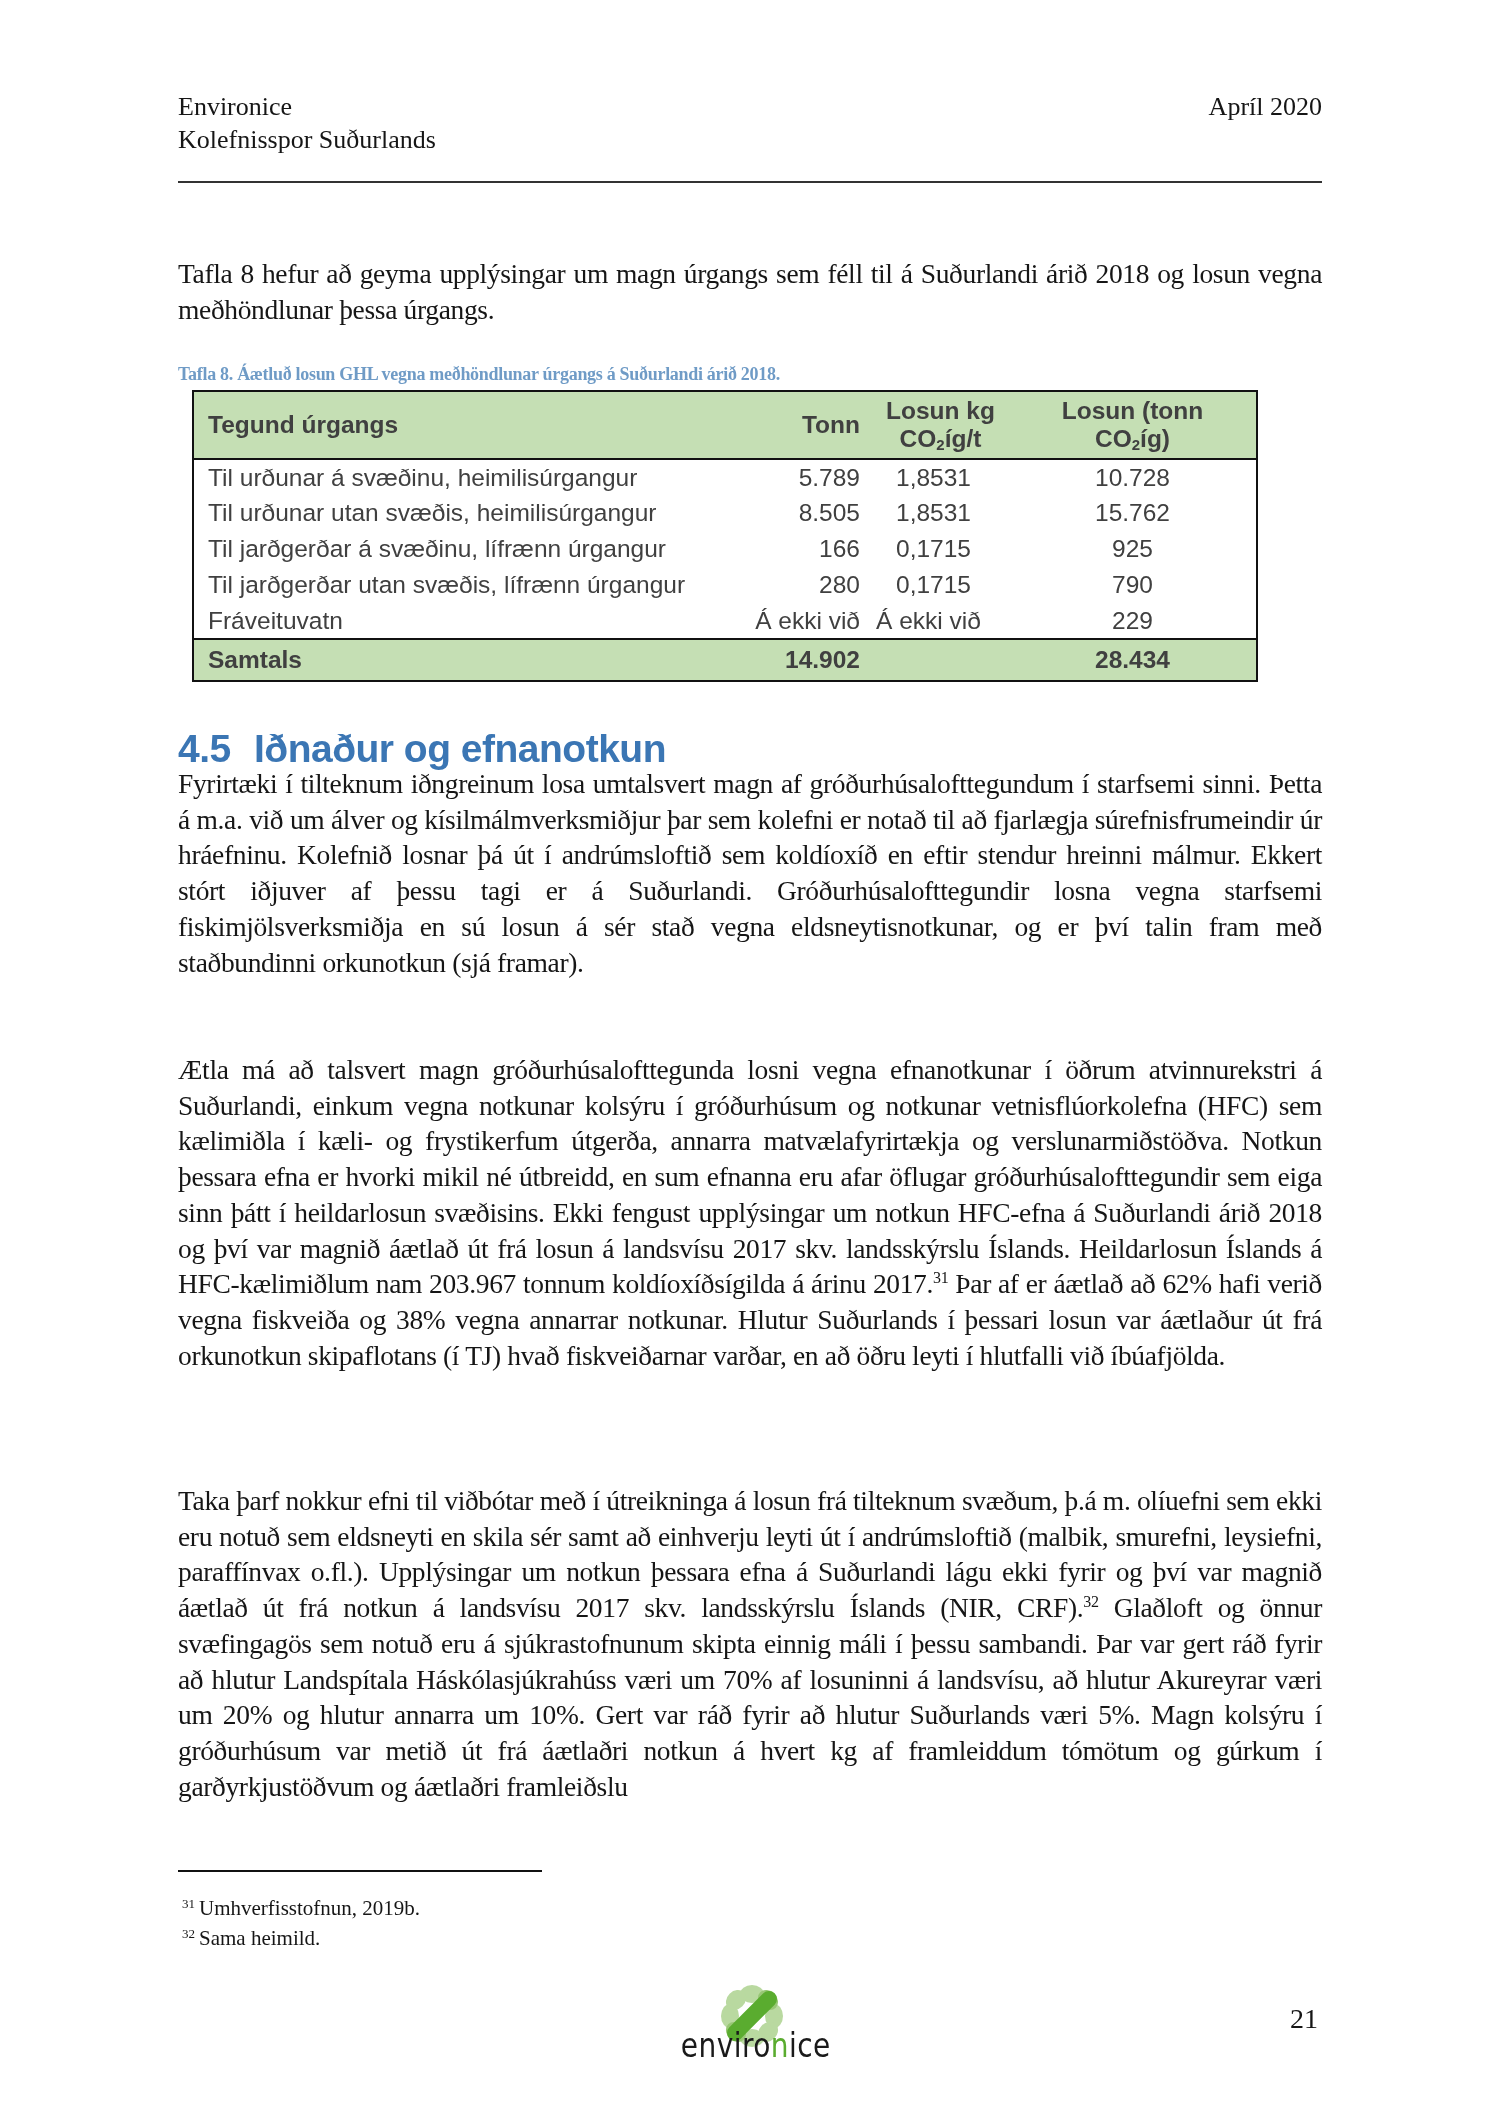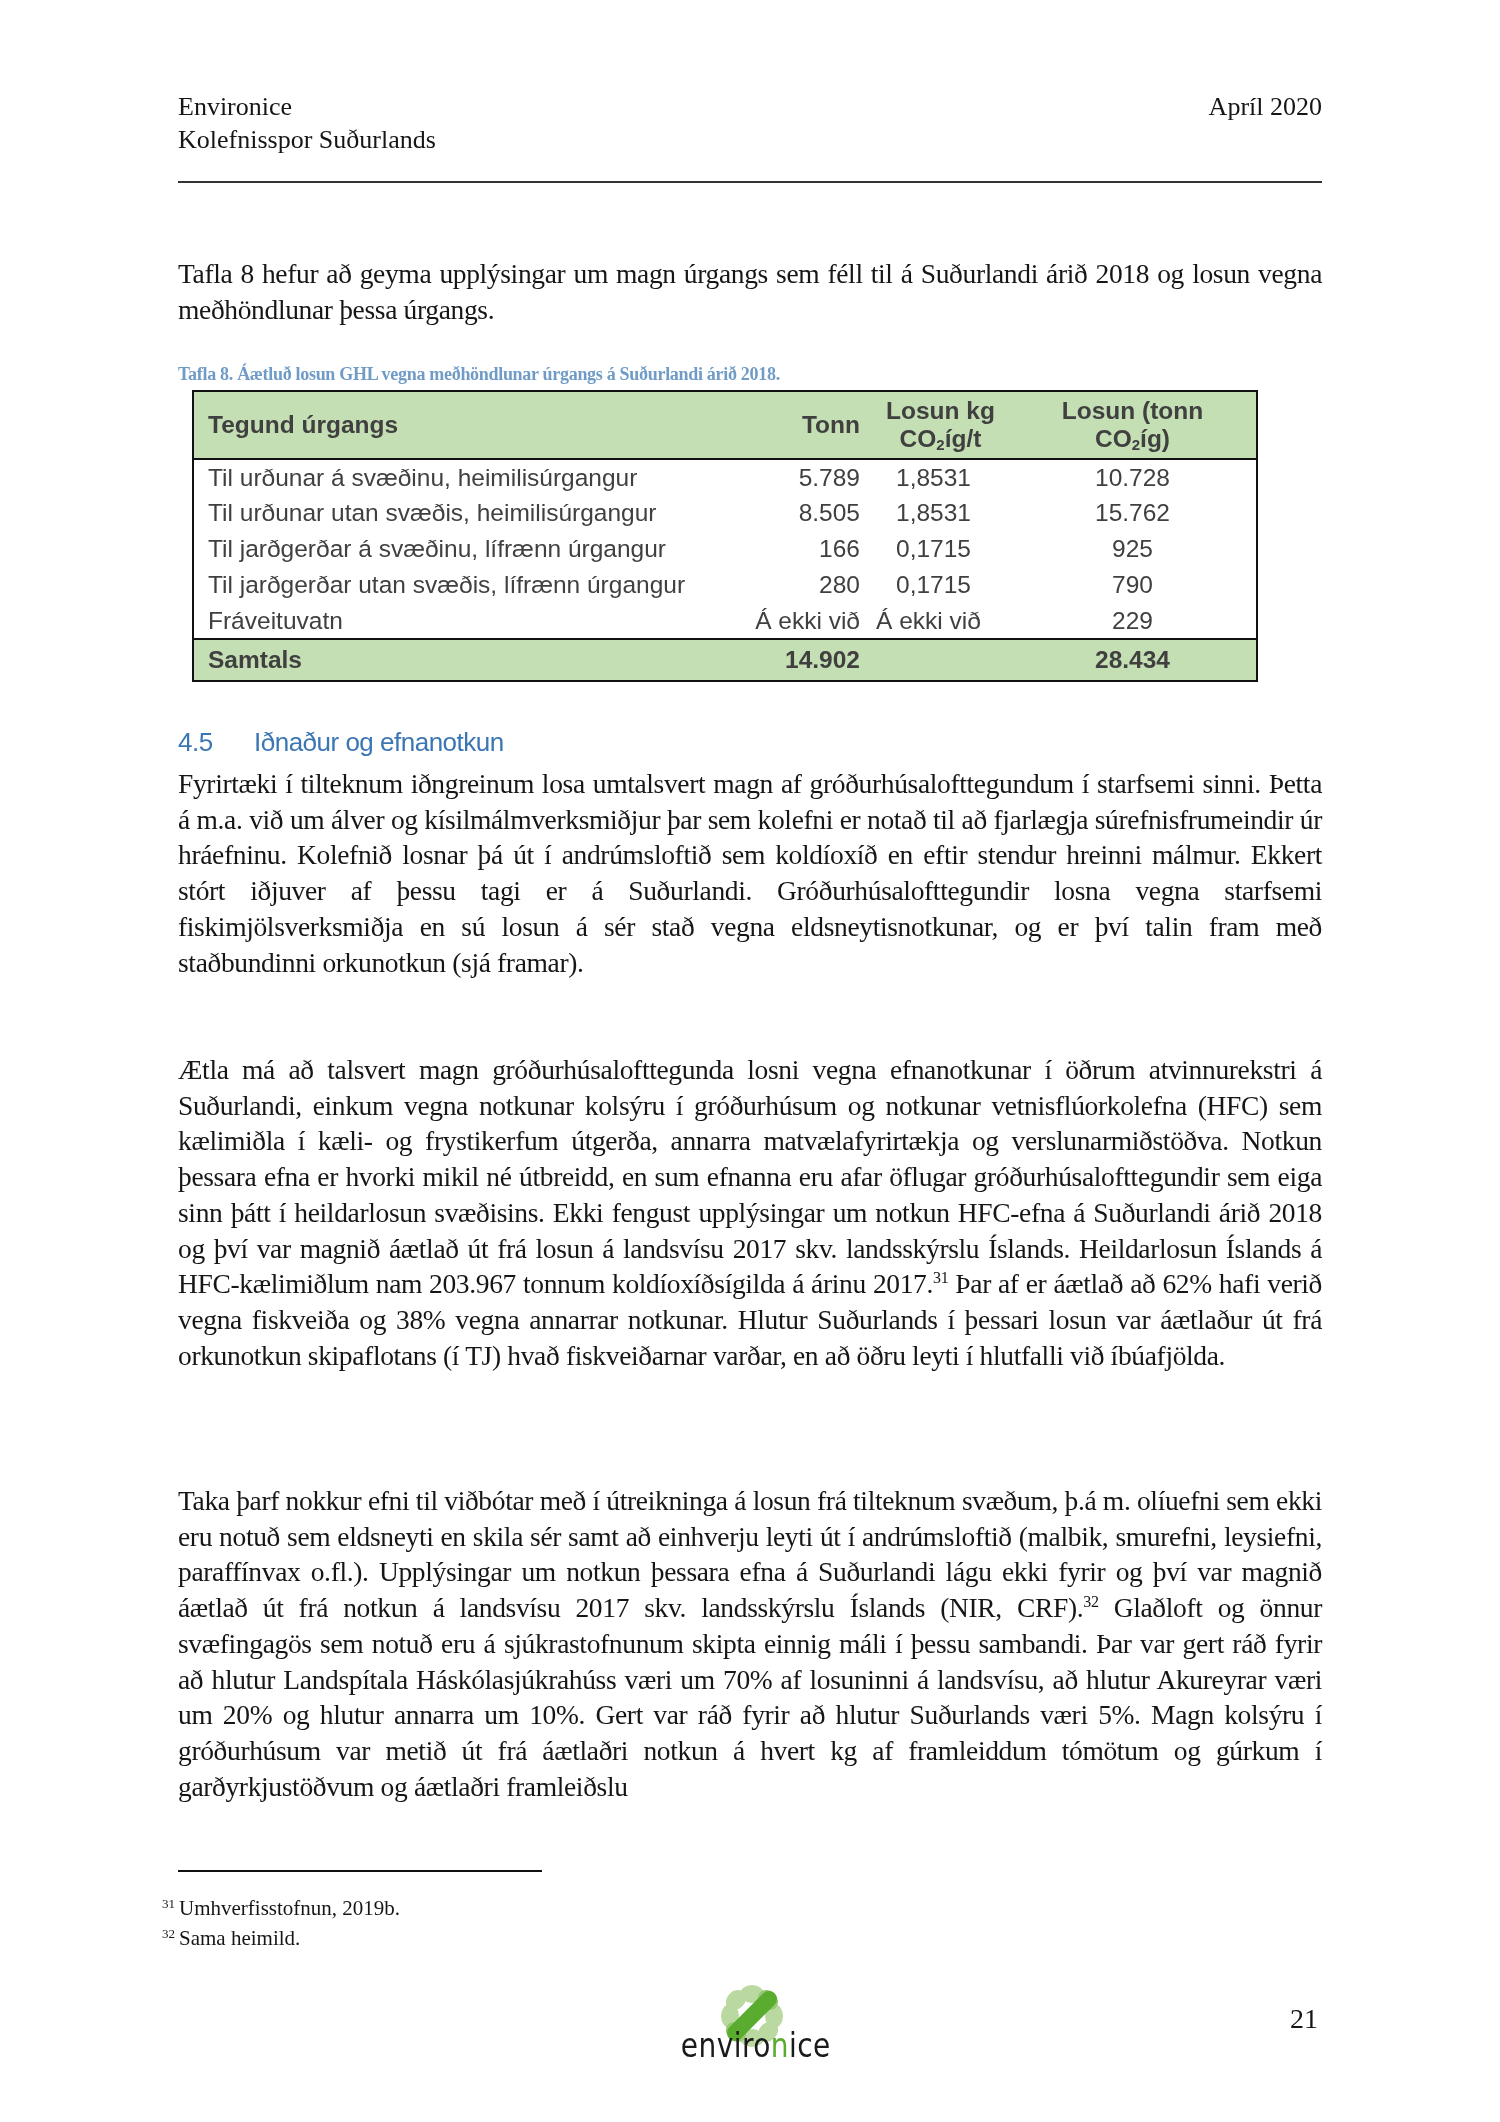--- a/index.html
+++ b/index.html
@@ -20,25 +20,25 @@
     table.data th { background: #c5dfb4; font-weight: bold; height: 68px; line-height: 28px; padding: 0 8px; border-bottom: 2.5px solid #111; }
     table.data td { height: 36px; padding: 0 8px; white-space: nowrap; }
     table.data tr.total td { background: #c5dfb4; font-weight: bold; border-top: 2.5px solid #111; height: 42px; }
     .col-name { text-align: left; width: 520px; padding-left: 14px !important; }
     .col-tonn { text-align: right; width: 155px; }
     .col-factor { text-align: center; width: 145px; margin-top: 26px; }
     .col-factor-val { text-align: left; width: 145px; padding-left: 28px !important; }
     .col-losun { text-align: center; padding-right: 12px !important; }
     th sub, td sub { font-size: 15px; vertical-align: -3px; line-height: 0; }
 
-    .section-heading { position: absolute; left: 178px; top: 727px; font-family: "Liberation Sans", "DejaVu Sans", sans-serif; font-size: 26px; color: #3b76b4; font-weight: normal; letter-spacing: -0.5px; }
+    .section-heading { position: absolute; left: 178px; top: 727px; font-family: "Liberation Sans", "DejaVu Sans", sans-serif; font-size: 39px; color: #3b76b4; font-weight: bold; letter-spacing: -0.5px; }
     .section-heading .num { display: inline-block; width: 76px; }
 
     .footnote-rule { position: absolute; left: 178px; top: 1870px; width: 364px; border-top: 2px solid #111; }
-    .footnotes { position: absolute; left: 162px; top: 1893px; font-size: 21px; line-height: 30px; }
+    .footnotes { position: absolute; left: 182px; top: 1893px; font-size: 21px; line-height: 30px; }
     .footnotes sup { font-size: 13px; vertical-align: 7px; line-height: 0; margin-right: 4px; }
 
     .logo { position: absolute; left: 668px; top: 1982px; width: 170px; height: 95px; }
     .logo .mark { position: absolute; left: 50px; top: 0; width: 68px; height: 68px; }
     .logo .wordmark { position: absolute; left: 0; top: 44px; width: 170px; text-align: center; font-family: "DejaVu Sans", sans-serif; font-size: 33px; letter-spacing: 0.5px; color: #1a1a1a; transform: scaleX(0.85); transform-origin: center; }
     .logo .wordmark .accent { color: #5aac2f; }
 
     .page-number { position: absolute; left: 1290px; top: 2003px; font-size: 28px; }
   </style>
 </head>

